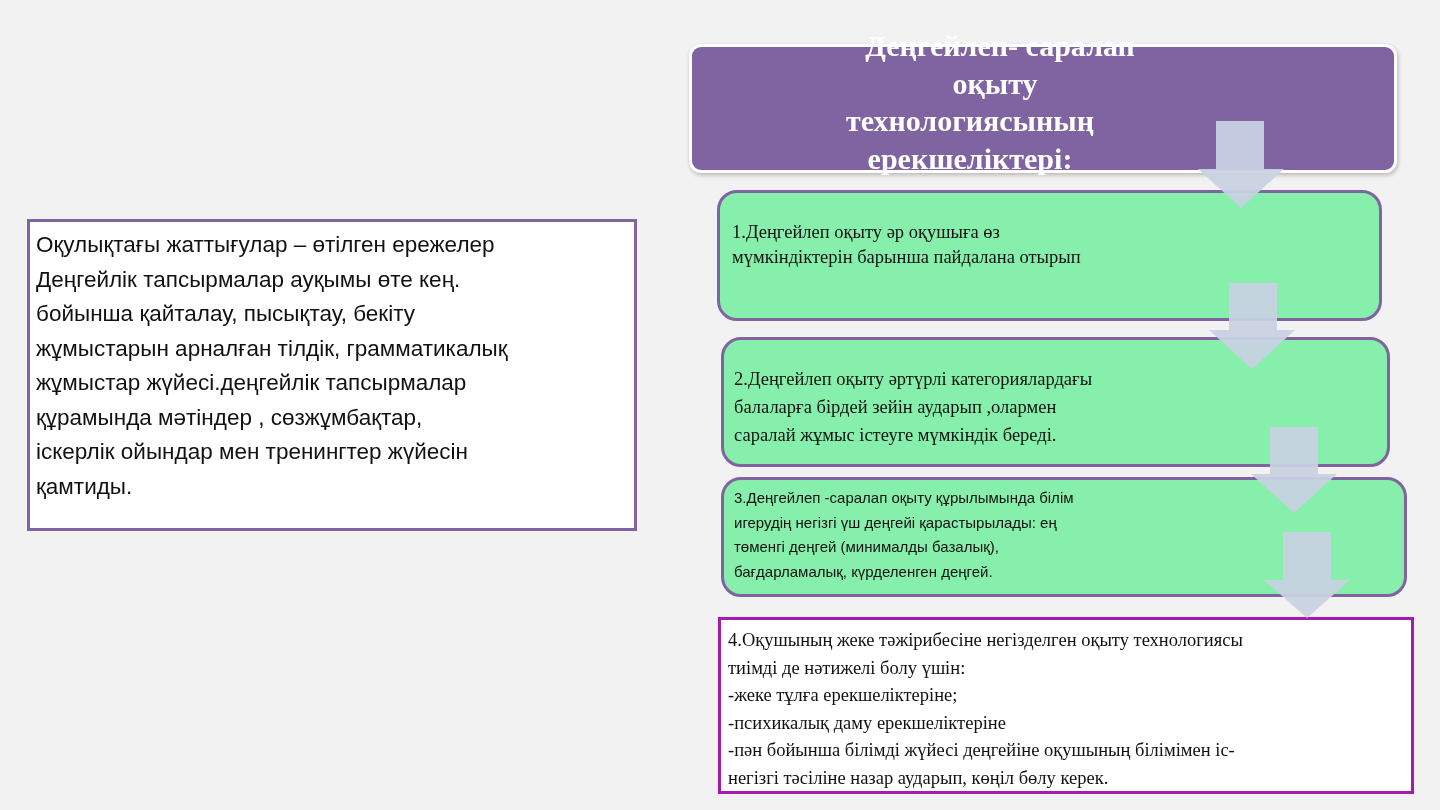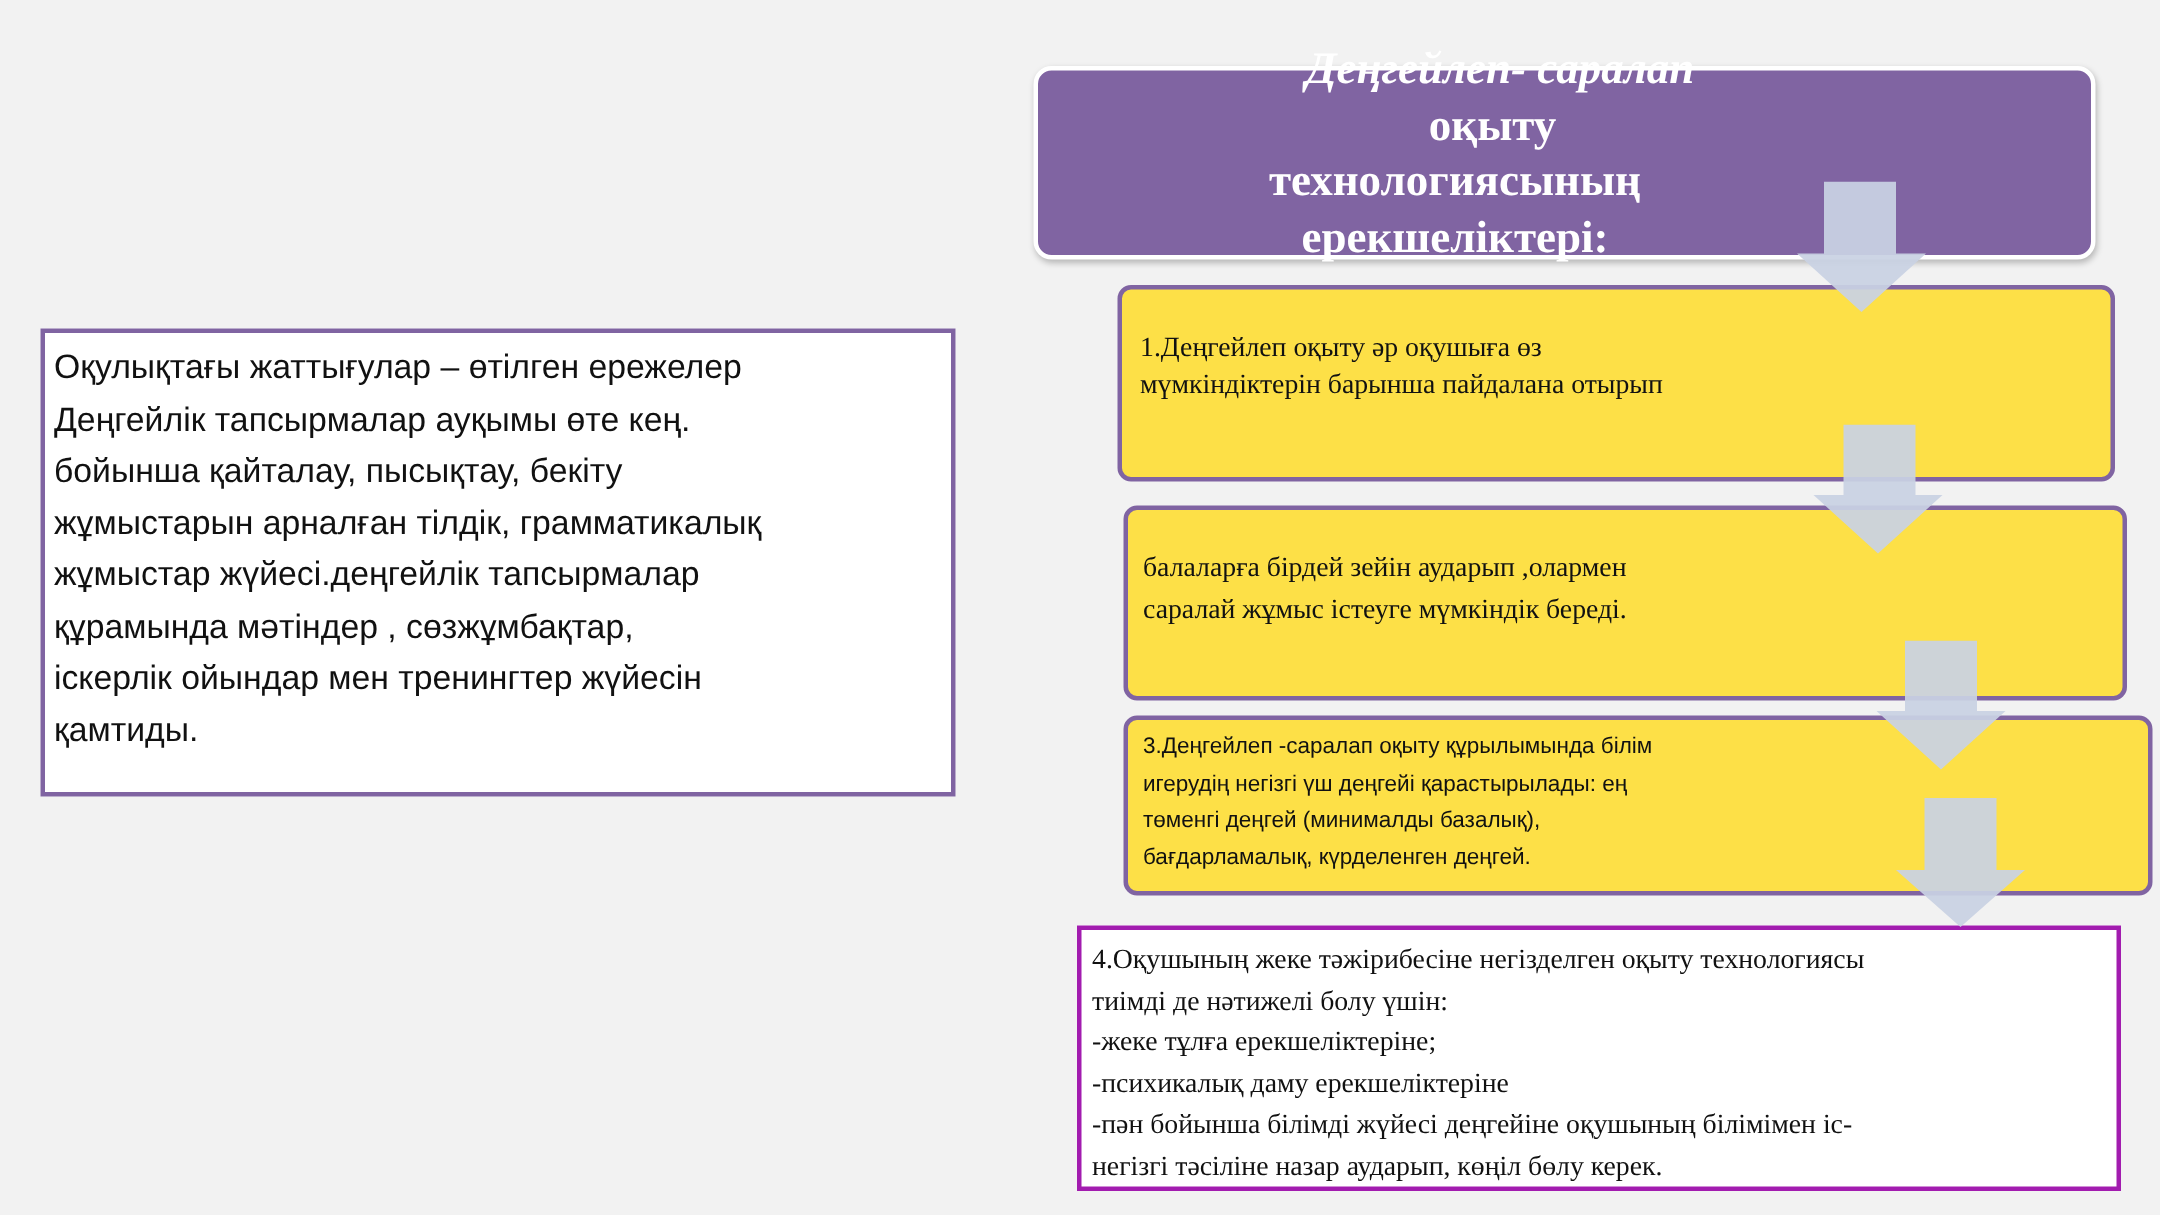--- a/index.html
+++ b/index.html
@@ -35,32 +35,31 @@
       left: 780px; top: 27px; width: 410px;
       font-family: "Liberation Serif", serif;
       font-weight: bold;
       font-size: 30px;
       line-height: 37.5px;
       color: #ffffff;
       text-align: center;
       z-index: 5;
     }
     .header-text .line { display: block; white-space: nowrap; }
-    .header-text .l1 { margin-left: 30px; font-style: italic; }
+    .header-text .l1 { margin-left: 30px; }
     .header-text .l2 { margin-left: 20px; }
     .header-text .l3 { margin-left: -30px; }
     .header-text .l4 { margin-left: -30px; }
 
     .step-box {
       position: absolute;
-      background: #fde047;
+      background: #86efac;
       border: 3px solid #8064a2;
-      border-radius: 9px;
+      border-radius: 20px;
       color: #111;
-      margin-left: 28px;
     }
     .step-box .line { display: block; white-space: nowrap; }
     .box1 {
       left: 717px; top: 190px; width: 665px; height: 131px;
       padding: 27px 0 0 12px;
       font-family: "Liberation Serif", serif;
       font-size: 18.5px; line-height: 25px;
     }
     .box2 {
       left: 721px; top: 337px; width: 669px; height: 130px;
@@ -115,20 +114,21 @@
   <span class="line l3">технологиясының</span>
   <span class="line l4">ерекшеліктері:</span>
 </div>
 
 <div class="step-box box1">
   <span class="line">1.Деңгейлеп оқыту әр оқушыға өз</span>
   <span class="line">мүмкіндіктерін барынша пайдалана отырып</span>
 </div>
 
 <div class="step-box box2">
+  <span class="line">2.Деңгейлеп оқыту әртүрлі категориялардағы</span>
   <span class="line">балаларға бірдей зейін аударып ,олармен</span>
   <span class="line">саралай жұмыс істеуге мүмкіндік береді.</span>
 </div>
 
 <div class="step-box box3">
   <span class="line">3.Деңгейлеп -саралап оқыту құрылымында білім</span>
   <span class="line">игерудің негізгі үш деңгейі қарастырылады: ең</span>
   <span class="line">төменгі деңгей (минималды базалық),</span>
   <span class="line">бағдарламалық, күрделенген деңгей.</span>
 </div>

